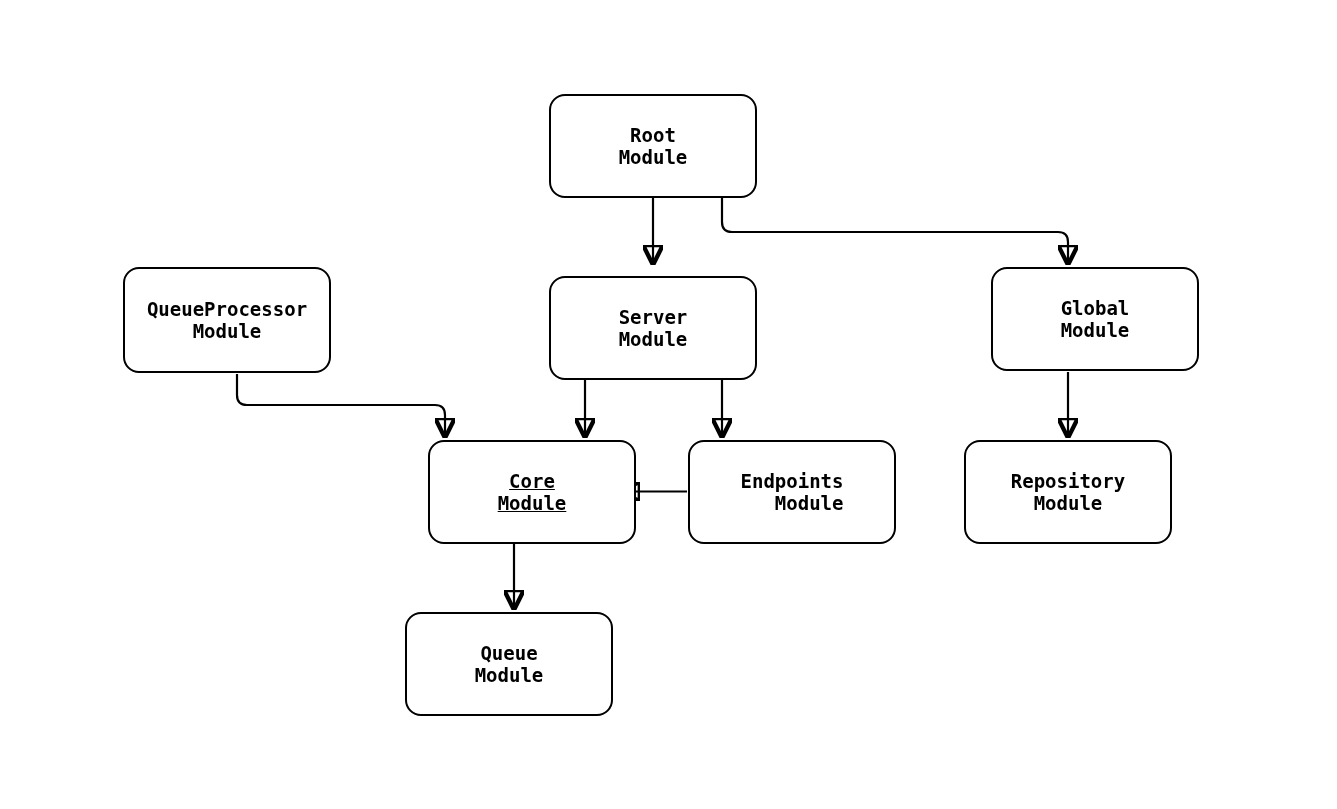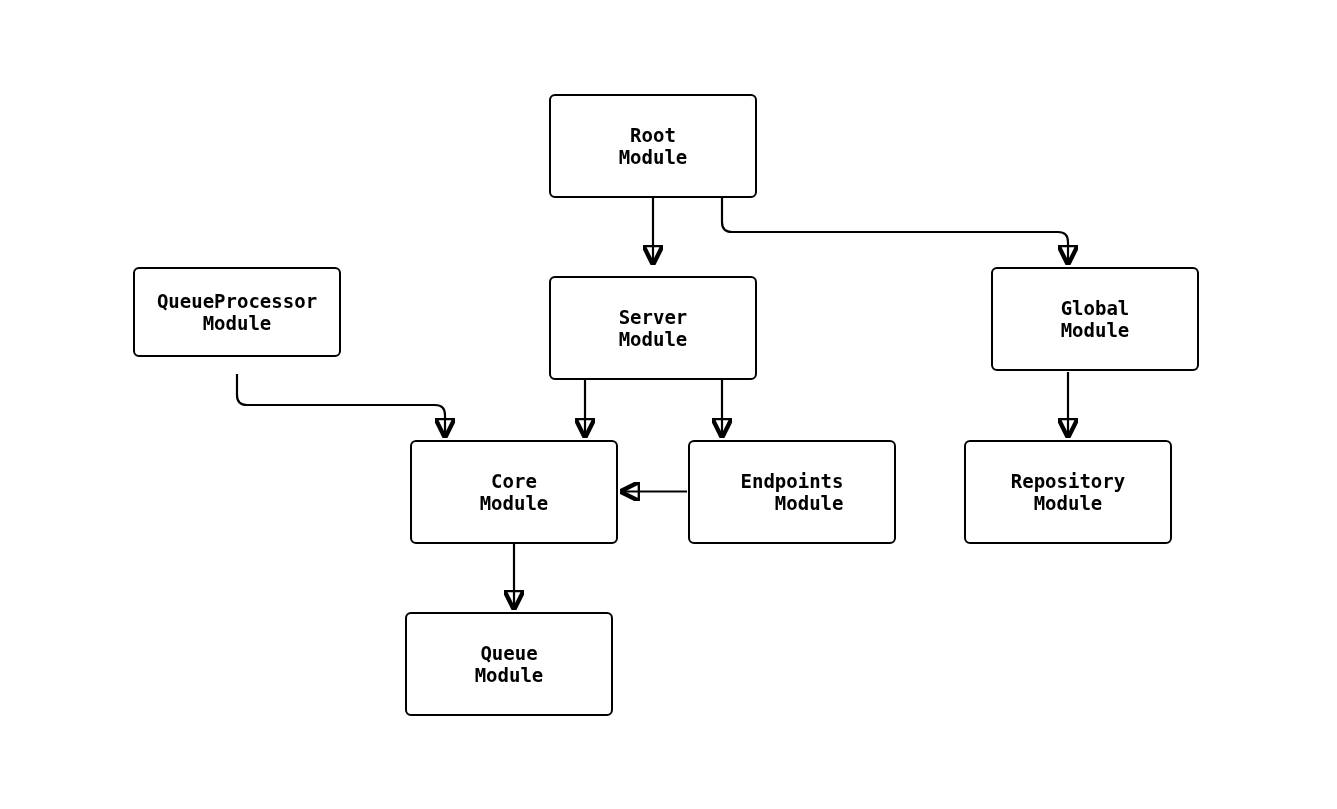--- a/index.html
+++ b/index.html
@@ -27,36 +27,36 @@
     stroke: #000000;
     stroke-width: 2.2;
   }
   .node {
     position: absolute;
     width: 208px;
     height: 104px;
     box-sizing: border-box;
     background: #ffffff;
     border: 2.5px solid #000000;
-    border-radius: 6px;
+    border-radius: 16px;
     display: flex;
     align-items: center;
     justify-content: center;
     text-align: center;
     font-weight: bold;
     font-size: 19px;
     line-height: 22px;
     color: #000000;
     white-space: pre-line;
   }
   .node-root         { left: 549px;  top: 94px;  }
-  .node-queueprocessor { left: 133px; top: 267px; height: 90px; }
+  .node-queueprocessor { left: 123px; top: 267px; height: 106px; }
   .node-server       { left: 549px;  top: 276px; }
   .node-global       { left: 964px;  top: 267px; margin-left: 27px; }
-  .node-core         { left: 410px;  top: 440px; }
+  .node-core         { left: 428px;  top: 440px; text-decoration: underline; }
   .node-endpoints    { left: 688px;  top: 440px; text-align: right; }
   .node-repository   { left: 964px;  top: 440px; }
   .node-queue        { left: 405px;  top: 612px; }
 </style>
 </head>
 <body>
 
 <div class="stage">
 
   <svg class="edges" viewBox="0 0 1337 809" xmlns="http://www.w3.org/2000/svg">

